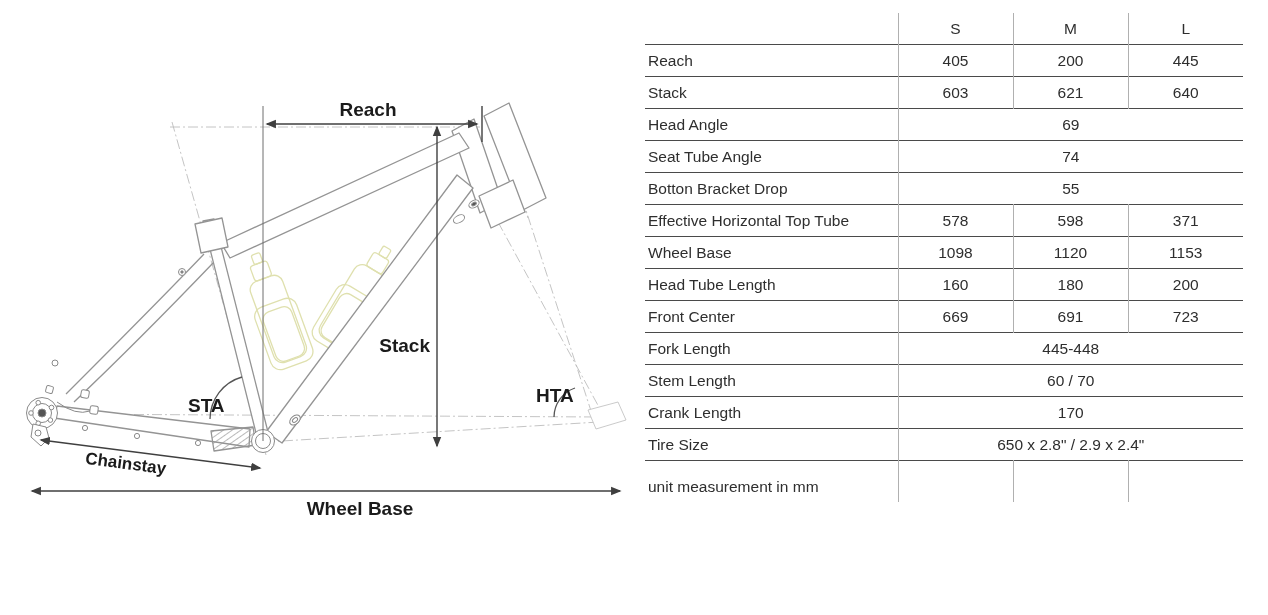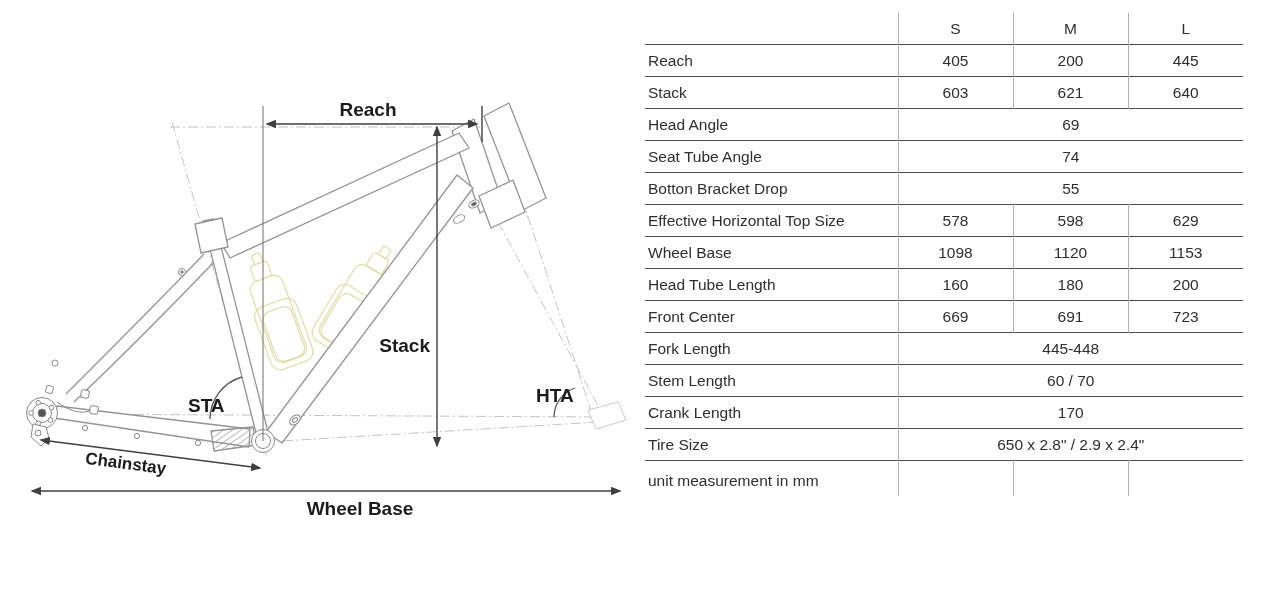--- a/index.html
+++ b/index.html
@@ -11,21 +11,21 @@
     font-size:15.5px;color:#2e2e2e;}
   table.geo col.c-label{width:253px;}
   table.geo col.c-size{width:115px;}
   table.geo th,table.geo td{font-weight:400;height:31px;padding:0;vertical-align:middle;}
   table.geo thead th{text-align:center;}
   table.geo thead tr{border-bottom:1.5px solid #4a4a4a;}
   table.geo tbody tr{border-bottom:1.5px solid #4a4a4a;}
   table.geo tbody tr.footer{border-bottom:none;}
   table.geo td.lbl{text-align:left;padding-left:3px;}
   table.geo td.val, table.geo th.size{border-left:1px solid #b0b0b0;text-align:center;}
-  table.geo tr.footer td.lbl{padding-top:4px;}
+  table.geo tr.footer td.lbl{padding-top:10px;}
   svg text{font-family:"Liberation Sans",sans-serif;}
 </style>
 </head>
 <body>
 
 <div class="page">
 
   <div class="diagram-pane">
     <svg width="645" height="615" viewBox="0 0 645 615">
       <defs>
@@ -169,24 +169,24 @@
           </tr>
           <tr>
             <td class="lbl">Seat Tube Angle</td>
             <td class="val" colspan="3">74</td>
           </tr>
           <tr>
             <td class="lbl">Botton Bracket Drop</td>
             <td class="val" colspan="3">55</td>
           </tr>
           <tr>
-            <td class="lbl">Effective Horizontal Top Size</td>
+            <td class="lbl">Effective Horizontal Top Tube</td>
             <td class="val">578</td>
             <td class="val">598</td>
-            <td class="val">629</td>
+            <td class="val">371</td>
           </tr>
           <tr>
             <td class="lbl">Wheel Base</td>
             <td class="val">1098</td>
             <td class="val">1120</td>
             <td class="val">1153</td>
           </tr>
           <tr>
             <td class="lbl">Head Tube Length</td>
             <td class="val">160</td>

